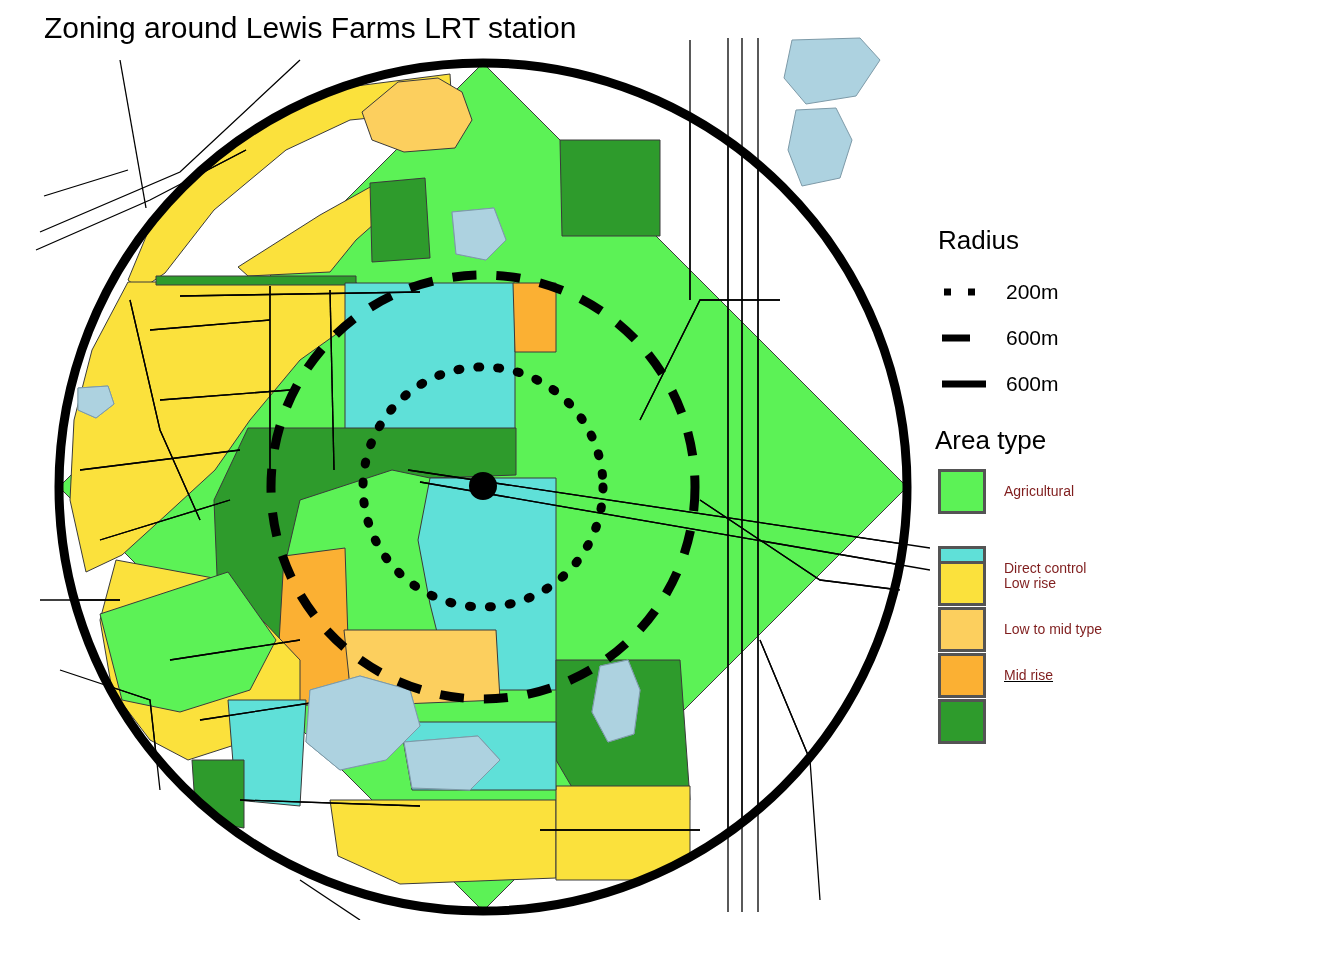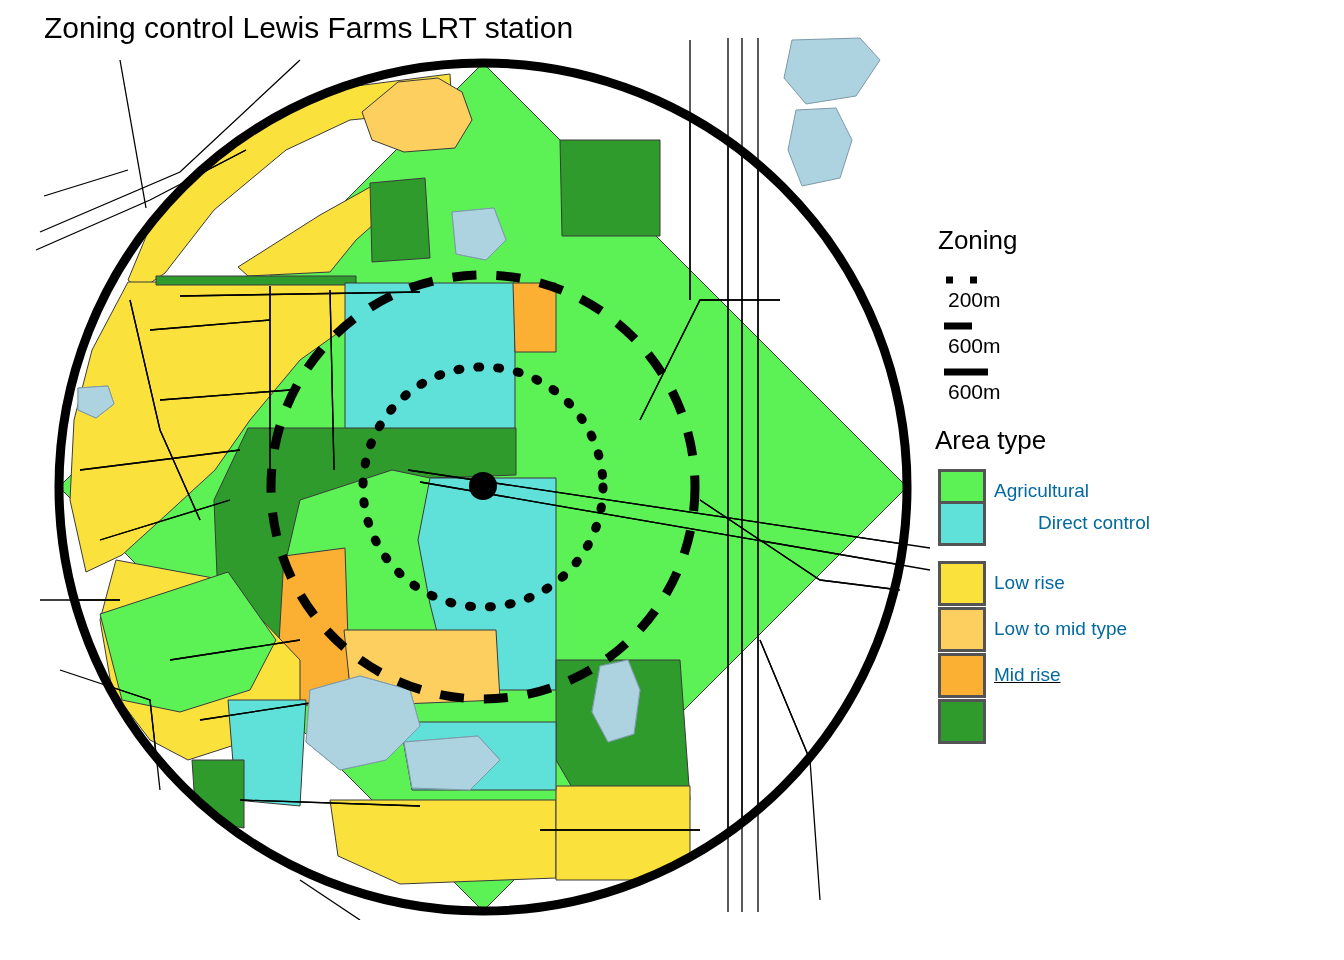--- a/index.html
+++ b/index.html
@@ -9,37 +9,37 @@
   #title{position:absolute;left:44px;top:8px;font-size:30px;line-height:40px;color:#000;white-space:nowrap;}
   #caption{position:absolute;left:0;top:925px;width:1344px;text-align:center;font-size:20px;color:#000;}
 
   #map{position:absolute;left:0;top:0;width:930px;height:920px;}
 
   #legend{position:absolute;left:930px;top:0;width:414px;height:920px;}
   .legend-title{position:absolute;font-size:26px;color:#000;white-space:nowrap;}
   #radius-title{left:8px;top:225px;}
   #areatype-title{left:5px;top:425px;}
 
-  .radius-row{position:absolute;left:8px;height:40px;display:flex;align-items:center;flex-direction:column;}
+  .radius-row{position:absolute;left:8px;height:40px;display:flex;align-items:center;}
   .radius-key{width:58px;height:40px;position:relative;}
   .radius-label{margin-left:10px;font-size:21px;color:#000;white-space:nowrap;}
 
   .rk-line{position:absolute;left:4px;top:50%;transform:translateY(-50%);background:#000;}
   .rk-dot{position:absolute;top:50%;transform:translateY(-50%);width:7px;height:7px;background:#000;}
 
   .area-row{position:absolute;left:8px;height:46px;display:flex;align-items:center;}
   .swatch{width:48px;height:45px;border:3px solid #545454;box-sizing:border-box;}
-  .area-label{margin-left:8px;font-size:19px;color:#0369a1;white-space:nowrap;}
+  .area-label{margin-left:18px;font-size:14px;color:#7f1d1d;white-space:nowrap;}
 </style>
 </head>
 <body>
 
 <div id="page">
 
-  <div id="title">Zoning control Lewis Farms LRT station</div>
+  <div id="title">Zoning around Lewis Farms LRT station</div>
 
   <svg id="map" viewBox="0 0 930 920">
     <defs>
       <clipPath id="circle-clip">
         <circle cx="483" cy="487" r="424"></circle>
       </clipPath>
     </defs>
 
     <g clip-path="url(#circle-clip)">
         <polygon points="483,63 907,487 483,911 59,487" fill="#5CF256" stroke="#3a3a3a" stroke-width="1"></polygon>
@@ -145,21 +145,21 @@
       </g>
 
     <circle cx="483" cy="487" r="424" fill="none" stroke="#000" stroke-width="9"></circle>
     <circle cx="483" cy="487" r="212" fill="none" stroke="#000" stroke-width="9" stroke-dasharray="24 20"></circle>
     <circle cx="483" cy="487" r="120" fill="none" stroke="#000" stroke-width="9" stroke-dasharray="2 18" stroke-linecap="round"></circle>
 
     <circle cx="483" cy="486" r="14" fill="#000"></circle>
   </svg>
 
   <div id="legend">
-    <div class="legend-title" id="radius-title">Zoning</div>
+    <div class="legend-title" id="radius-title">Radius</div>
     <div id="radius-items">
         <div class="radius-row" style="top: 272px;">
           <div class="radius-key">
             <span class="rk-dot" style="left: 6px;"></span>
             <span class="rk-dot" style="left: 30px;"></span>
           </div>
           <span class="radius-label">200m</span>
         </div>
         <div class="radius-row" style="top: 318px;">
           <div class="radius-key">
@@ -174,21 +174,21 @@
           <span class="radius-label">600m</span>
         </div>
       </div>
 
     <div class="legend-title" id="areatype-title">Area type</div>
     <div id="area-items">
         <div class="area-row" style="top: 468px;">
           <span class="swatch" style="background: rgb(92, 242, 86);"></span>
           <span class="area-label">Agricultural</span>
         </div>
-        <div class="area-row" style="top: 500px; gap: 44px;">
+        <div class="area-row" style="top: 545px;">
           <span class="swatch" style="background: rgb(95, 224, 216);"></span>
           <span class="area-label">Direct control</span>
         </div>
         <div class="area-row" style="top: 560px;">
           <span class="swatch" style="background: rgb(251, 225, 60);"></span>
           <span class="area-label">Low rise</span>
         </div>
         <div class="area-row" style="top: 606px;">
           <span class="swatch" style="background: rgb(252, 207, 94);"></span>
           <span class="area-label">Low to mid type</span>

